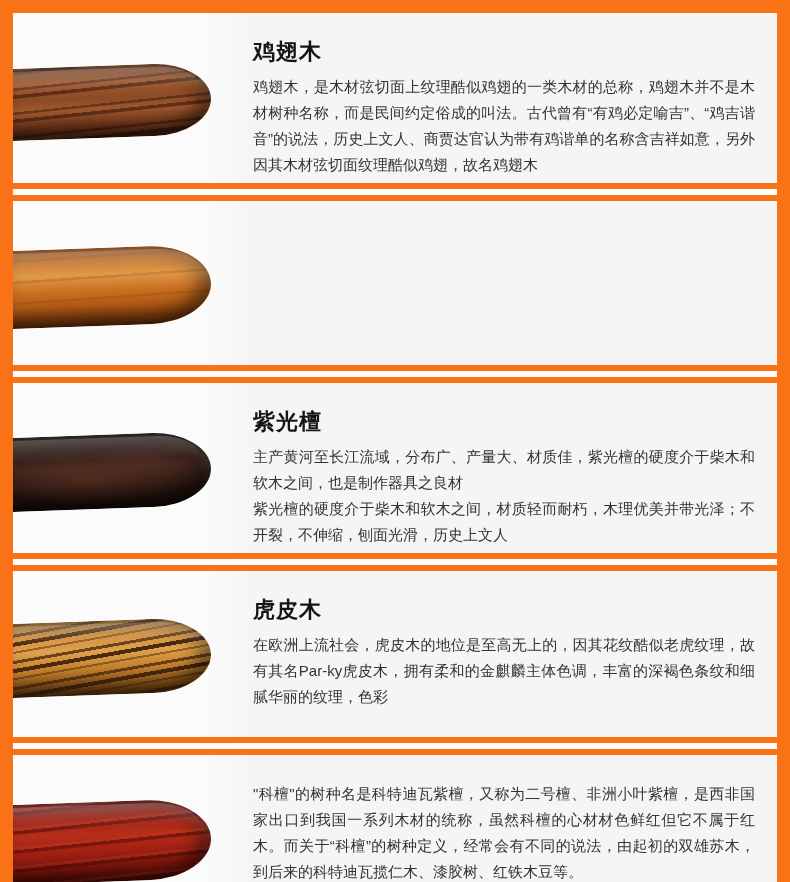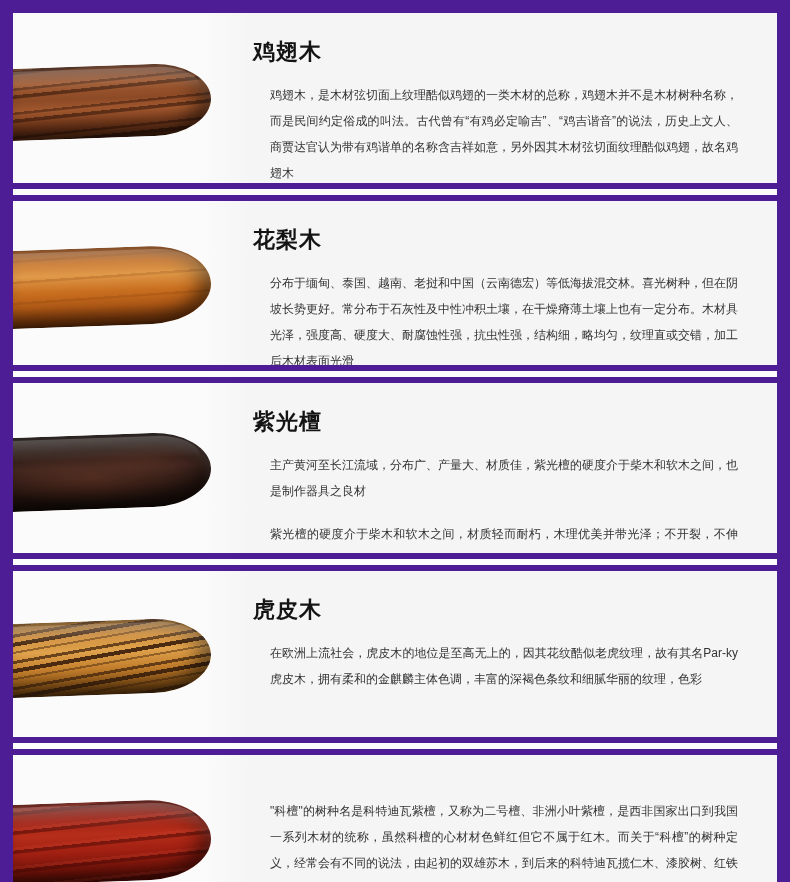--- a/index.html
+++ b/index.html
@@ -6,21 +6,21 @@
   body {
     width: 790px; height: 882px;
     background: #efefef;
     font-family: "Liberation Sans", "DejaVu Sans", sans-serif;
     overflow: hidden;
   }
   .page {
     box-sizing: border-box;
     width: 790px; height: 882px;
     padding: 13px 13px 10px 13px;
-    background: #4c1d95;
+    background: #f97316;
   }
   .cards {
     display: flex;
     flex-direction: column;
     gap: 6px;
   }
   .card {
     position: relative;
     background: #f5f5f5;
     overflow: hidden;
@@ -109,22 +109,22 @@
   }
   .title {
     margin: 0 0 9px 0;
     font-size: 22px;
     line-height: 26px;
     font-weight: 700;
     color: #141414;
     letter-spacing: 1px;
   }
   .para {
-    margin: 17px;
-    font-size: 12px;
+    margin: 0;
+    font-size: 15px;
     line-height: 26px;
     color: #333333;
     text-align: justify;
   }
 </style>
 </head>
 <body>
 
 <div class="page">
   <div class="cards">
@@ -137,24 +137,20 @@
         <h2 class="title">鸡翅木</h2>
         <p class="para">鸡翅木，是木材弦切面上纹理酷似鸡翅的一类木材的总称，鸡翅木并不是木材树种名称，而是民间约定俗成的叫法。古代曾有“有鸡必定喻吉”、“鸡吉谐音”的说法，历史上文人、商贾达官认为带有鸡谐单的名称含吉祥如意，另外因其木材弦切面纹理酷似鸡翅，故名鸡翅木</p>
       </div>
     </section>
 
     <div class="sep"></div>
 
     <section class="card card-2">
       <div class="photo">
         <div class="stick stick-2"></div>
-      </div>
-      <div class="text">
-        <h2 class="title">花梨木</h2>
-        <p class="para">分布于缅甸、泰国、越南、老挝和中国（云南德宏）等低海拔混交林。喜光树种，但在阴坡长势更好。常分布于石灰性及中性冲积土壤，在干燥瘠薄土壤上也有一定分布。木材具光泽，强度高、硬度大、耐腐蚀性强，抗虫性强，结构细，略均匀，纹理直或交错，加工后木材表面光滑</p>
       </div>
     </section>
 
     <div class="sep"></div>
 
     <section class="card card-3">
       <div class="photo">
         <div class="stick stick-3"></div>
       </div>
       <div class="text">

